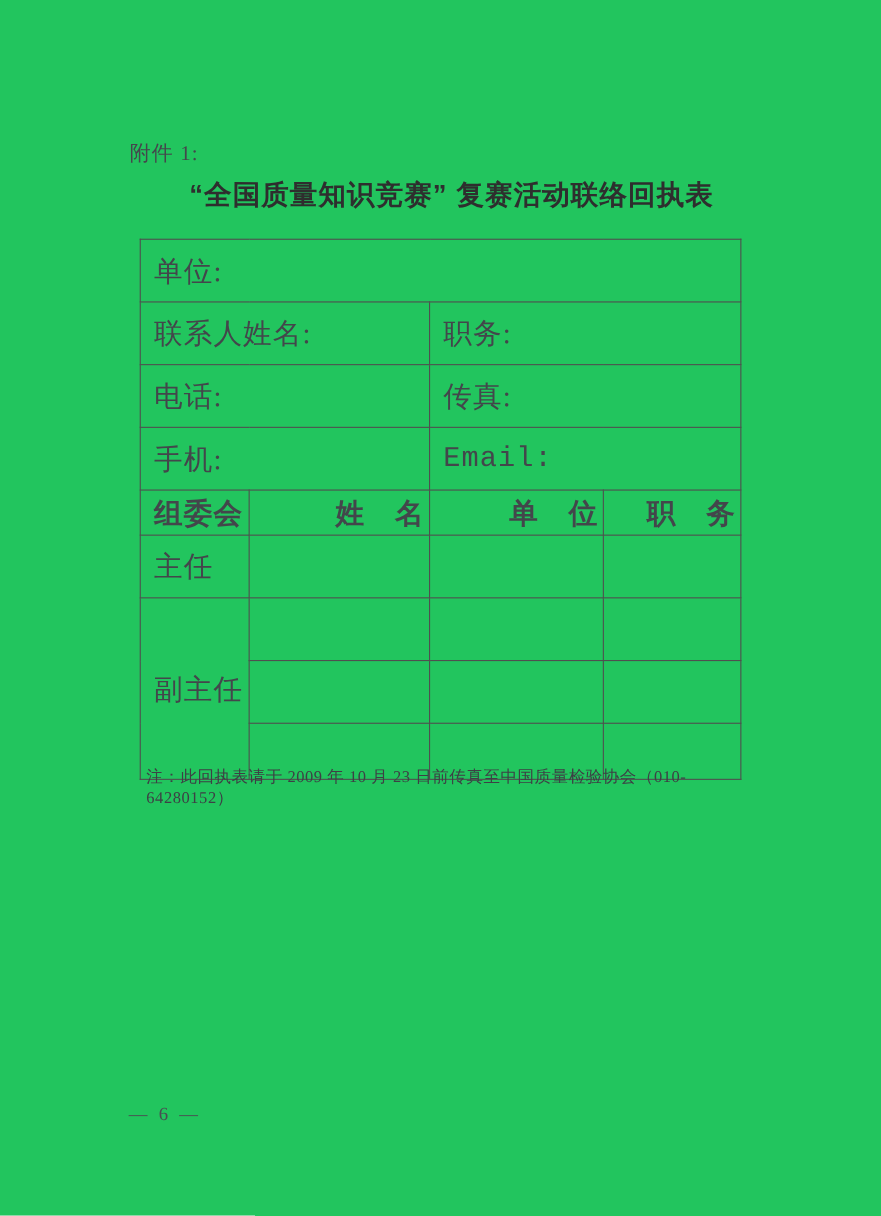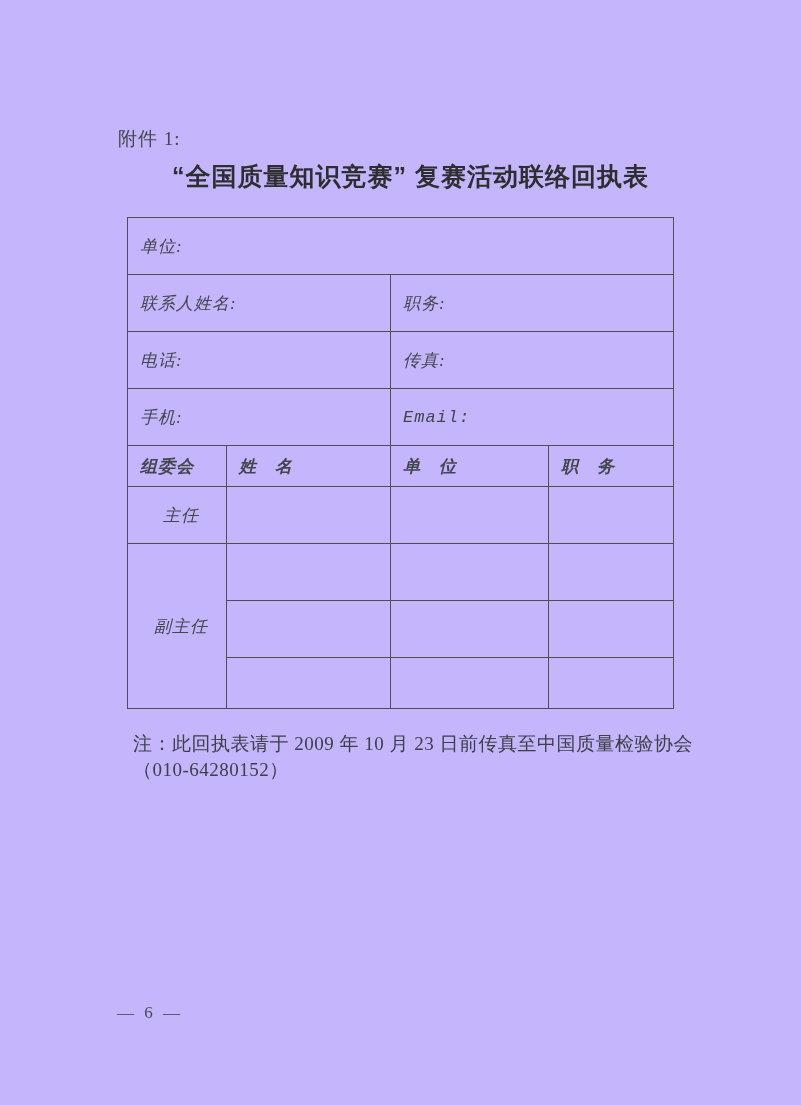--- a/index.html
+++ b/index.html
@@ -5,21 +5,21 @@
   html, body {
     margin: 0;
     padding: 0;
     background: #e8e8e8;
   }
   .page {
     position: relative;
     width: 801px;
     height: 1105px;
     margin: 0 auto;
-    background: #c4b5fd;
+    background: #22c55e;
     color: #3b3b3b;
     font-family: "Liberation Serif", serif;
     overflow: hidden;
   }
   .attachment-label {
     position: absolute;
     left: 118px;
     top: 126px;
     font-size: 19px;
     letter-spacing: 1px;
@@ -42,56 +42,54 @@
     left: 127px;
     top: 217px;
     border-collapse: collapse;
     table-layout: fixed;
     width: 546px;
   }
   table.form-table td {
     border: 1px solid #4f4f4f;
     padding: 0 4px 0 12px;
     vertical-align: middle;
-    font-size: 17px;
+    font-size: 26px;
     color: #43464b;
     letter-spacing: 1px;
     overflow: hidden;
-    font-style: italic;
   }
   tr.h57 { height: 57px; }
   tr.h41 { height: 41px; }
   tr.h51 { height: 51px; }
   td.hdr {
     font-family: "Liberation Sans", sans-serif;
     font-weight: 700;
     color: #333538;
     font-size: 19px;
   }
   td.hdr-center {
-    text-align: left;
+    text-align: right;
     padding: 0;
   }
   td.row-label {
     font-size: 18px;
     color: #4a4d52;
-    text-align: center;
   }
   td.email-cell {
     font-family: "Liberation Mono", monospace;
     font-size: 17px;
     letter-spacing: 0;
     margin-top: 12px;
   }
   .footnote {
     position: absolute;
     left: 133px;
-    top: 731px;
+    top: 697px;
     width: 560px;
-    font-size: 19px;
+    font-size: 15px;
     letter-spacing: 0.5px;
     color: #3d4045;
   }
   .page-number {
     position: absolute;
     left: 117px;
     top: 1003px;
     font-size: 17px;
     letter-spacing: 3px;
     color: #4a4d52;

